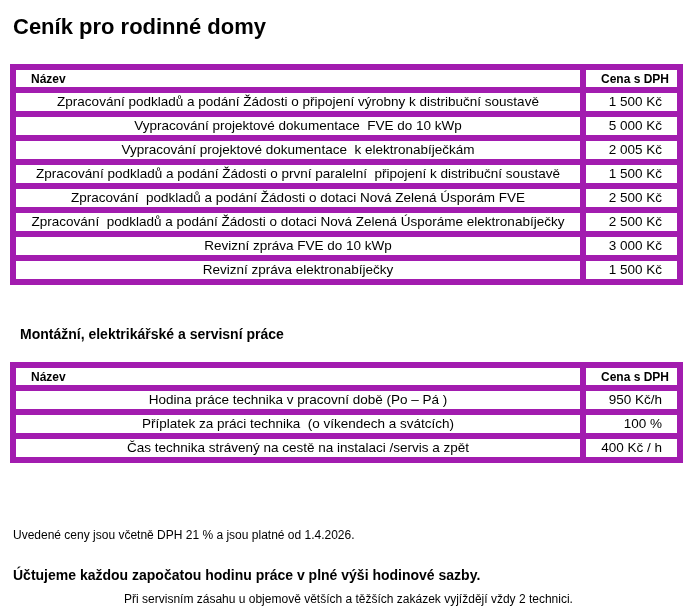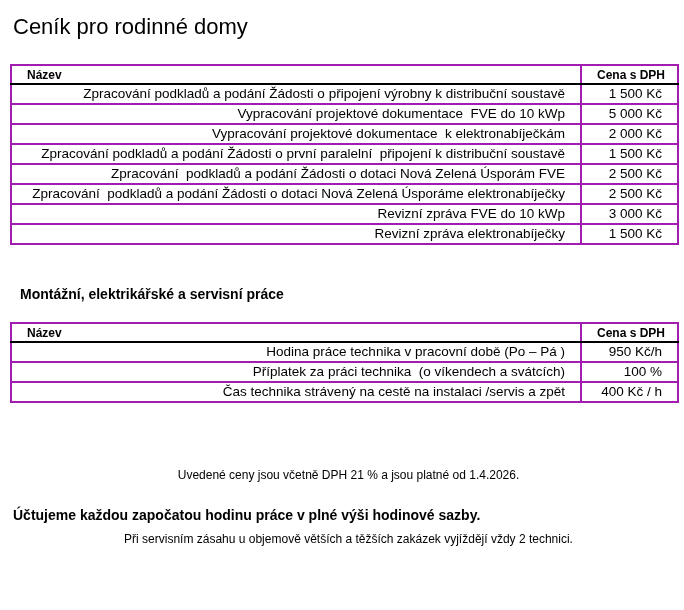--- a/index.html
+++ b/index.html
@@ -13,21 +13,21 @@
     height: 610px;
     background: #ffffff;
     color: #000000;
     font-family: "Liberation Sans", sans-serif;
     overflow: hidden;
   }
   .doc-title {
     margin: 14px 0 0 13px;
     font-size: 22px;
     line-height: 26px;
-    font-weight: normal;
+    font-weight: bold;
     letter-spacing: 0px;
   }
   .section-heading {
     margin: 0 0 0 13px;
     font-size: 14px;
     line-height: 16px;
     font-weight: bold;
   }
   .section-heading.admin { margin-top: 23px; }
   .section-heading.service { margin-top: 41px; margin-left: 20px; }
@@ -37,49 +37,49 @@
     width: 667px;
     border-collapse: collapse;
     table-layout: fixed;
     border: 2px solid #000000;
   }
   table.price-table.service-table { margin-top: 20px; }
   col.col-name  { width: 570px; }
   col.col-price { width: 97px; }
   .price-table th,
   .price-table td {
-    border: 2px solid #a21caf;
+    border: 6px solid #a21caf;
     padding: 0 15px;
     white-space: pre;
     overflow: hidden;
     vertical-align: middle;
   }
   .price-table thead th {
     border-bottom: 2px solid #000000;
     font-size: 12px;
     font-weight: bold;
     height: 17px;
   }
   .price-table thead th.name { text-align: left; }
   .price-table thead th.price { text-align: right; }
   .price-table tbody td {
     font-size: 13.5px;
     height: 18px;
     line-height: 18px;
   }
-  .price-table tbody td.name { text-align: right; }
+  .price-table tbody td.name { text-align: center; }
   .price-table tbody td.price { text-align: right; }
 
   .note {
     margin: 0 0 0 13px;
     font-size: 12px;
     line-height: 14px;
     font-weight: normal;
   }
-  .note.vat { margin-top: 65px; text-align: center; }
+  .note.vat { margin-top: 65px; }
   .note.billing {
     margin-top: 25px;
     font-size: 14px;
     line-height: 16px;
     font-weight: bold;
   }
   .note.service-note { margin-top: 9px; text-align: center; }
 </style>
 </head>
 <body>
@@ -104,21 +104,21 @@
       <tr>
         <td class="name">Zpracování podkladů a podání Žádosti o připojení výrobny k distribuční soustavě</td>
         <td class="price">1 500 Kč</td>
       </tr>
       <tr>
         <td class="name">Vypracování projektové dokumentace  FVE do 10 kWp</td>
         <td class="price">5 000 Kč</td>
       </tr>
       <tr>
         <td class="name">Vypracování projektové dokumentace  k elektronabíječkám</td>
-        <td class="price">2 000 Kč</td>
+        <td class="price">2 005 Kč</td>
       </tr>
       <tr>
         <td class="name">Zpracování podkladů a podání Žádosti o první paralelní  připojení k distribuční soustavě</td>
         <td class="price">1 500 Kč</td>
       </tr>
       <tr>
         <td class="name">Zpracování  podkladů a podání Žádosti o dotaci Nová Zelená Úsporám FVE</td>
         <td class="price">2 500 Kč</td>
       </tr>
       <tr>

